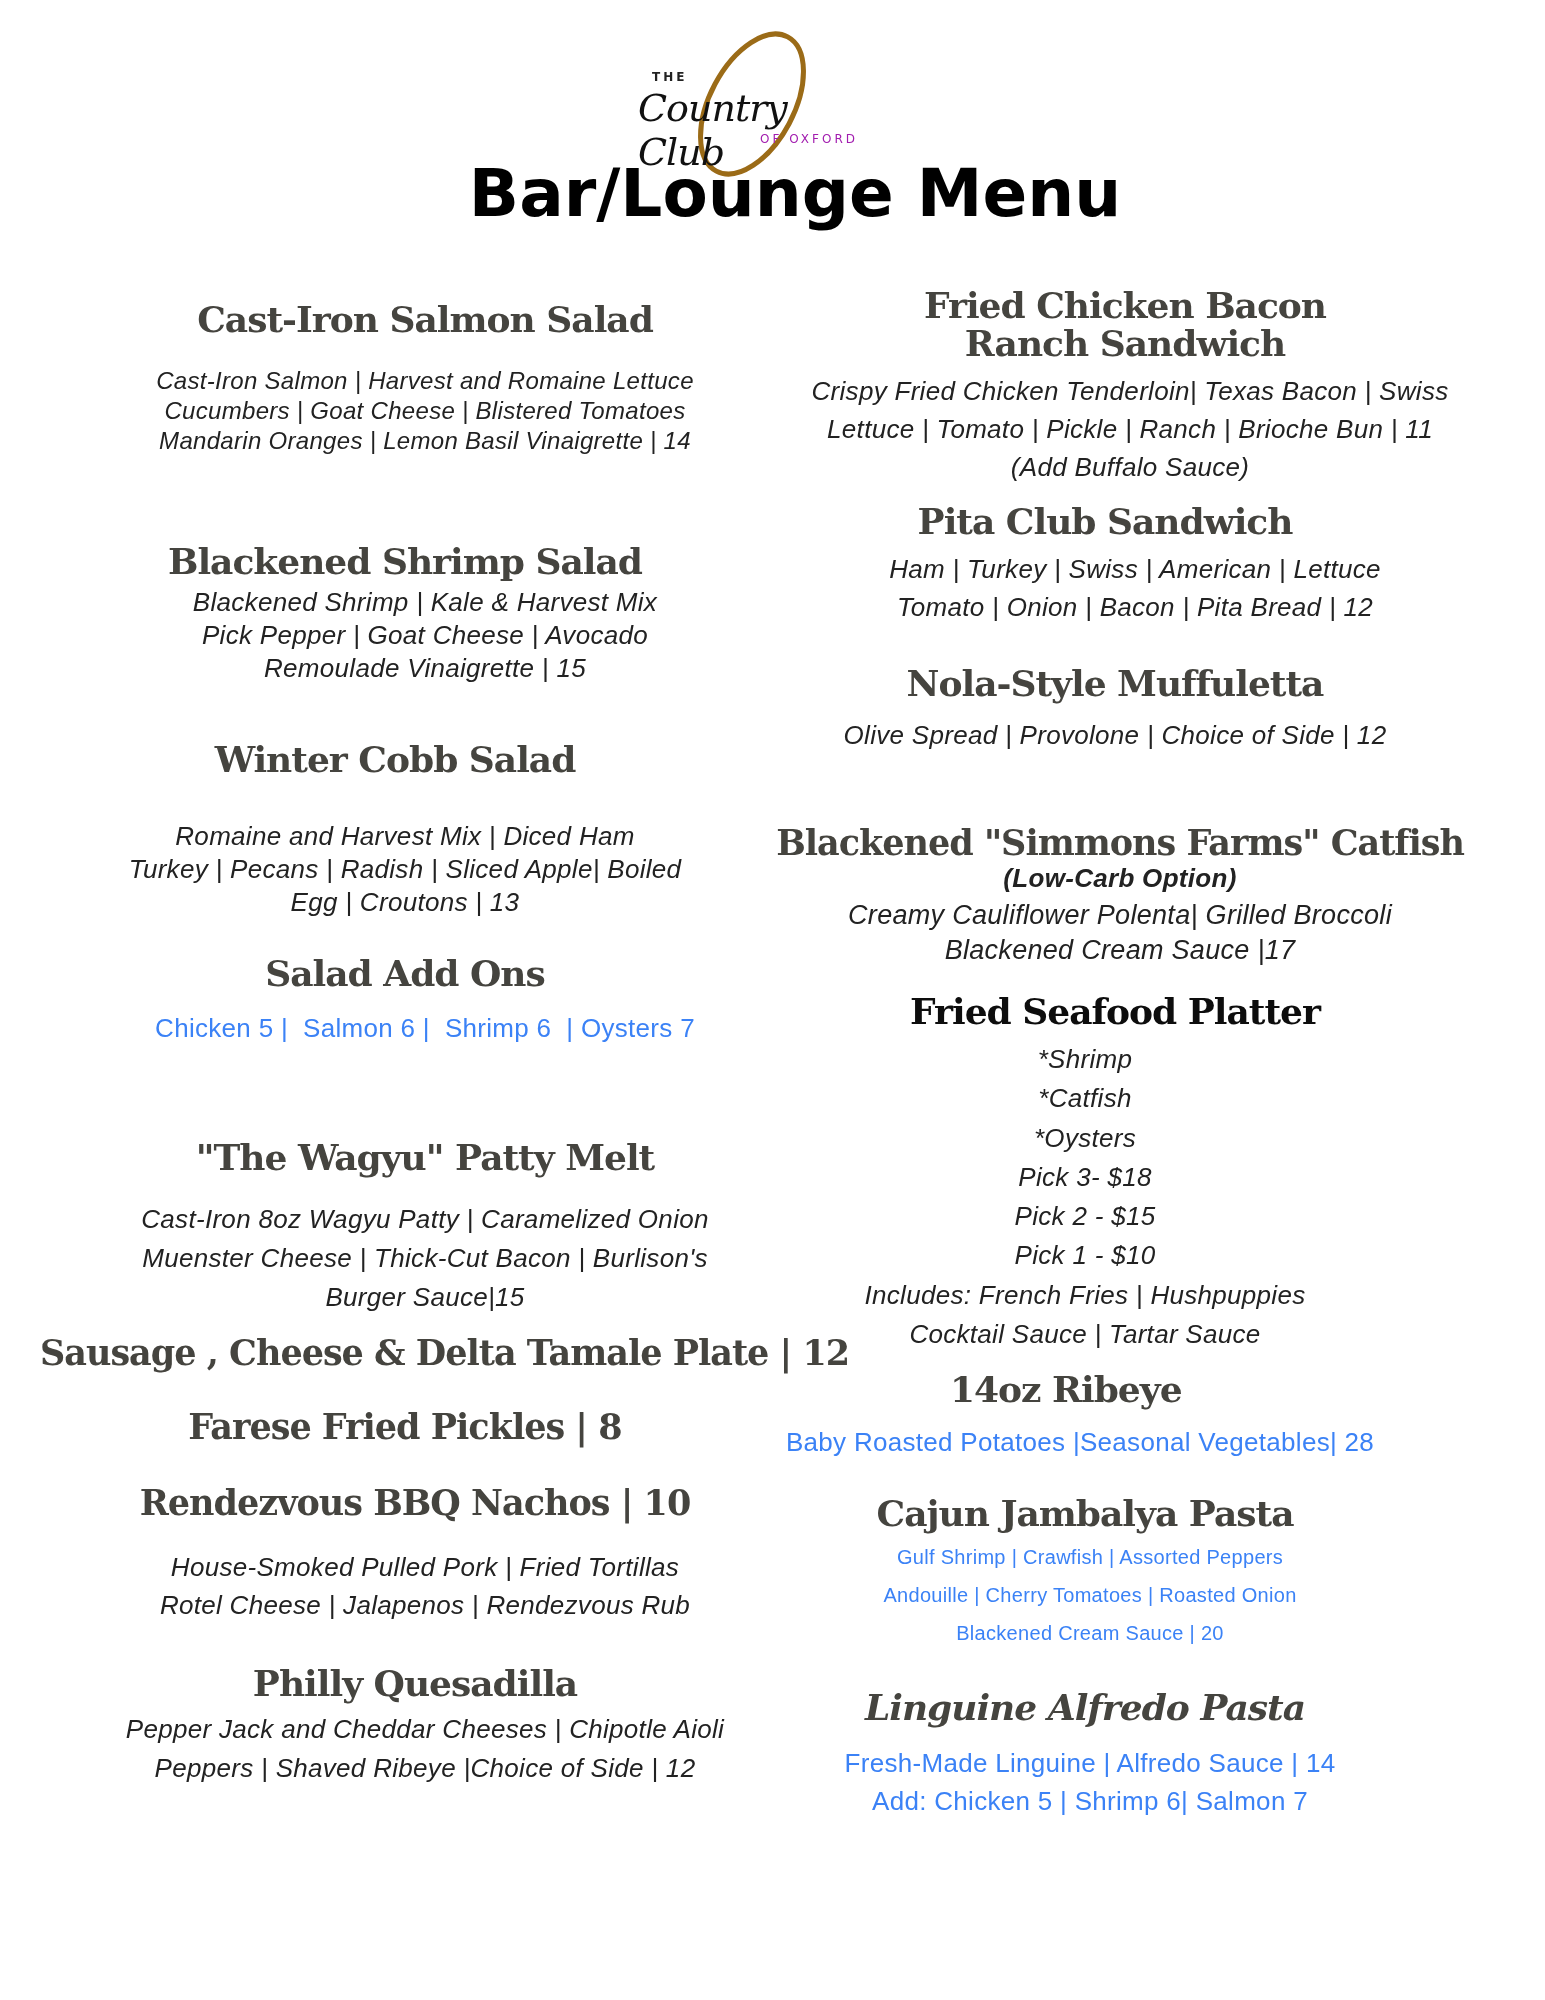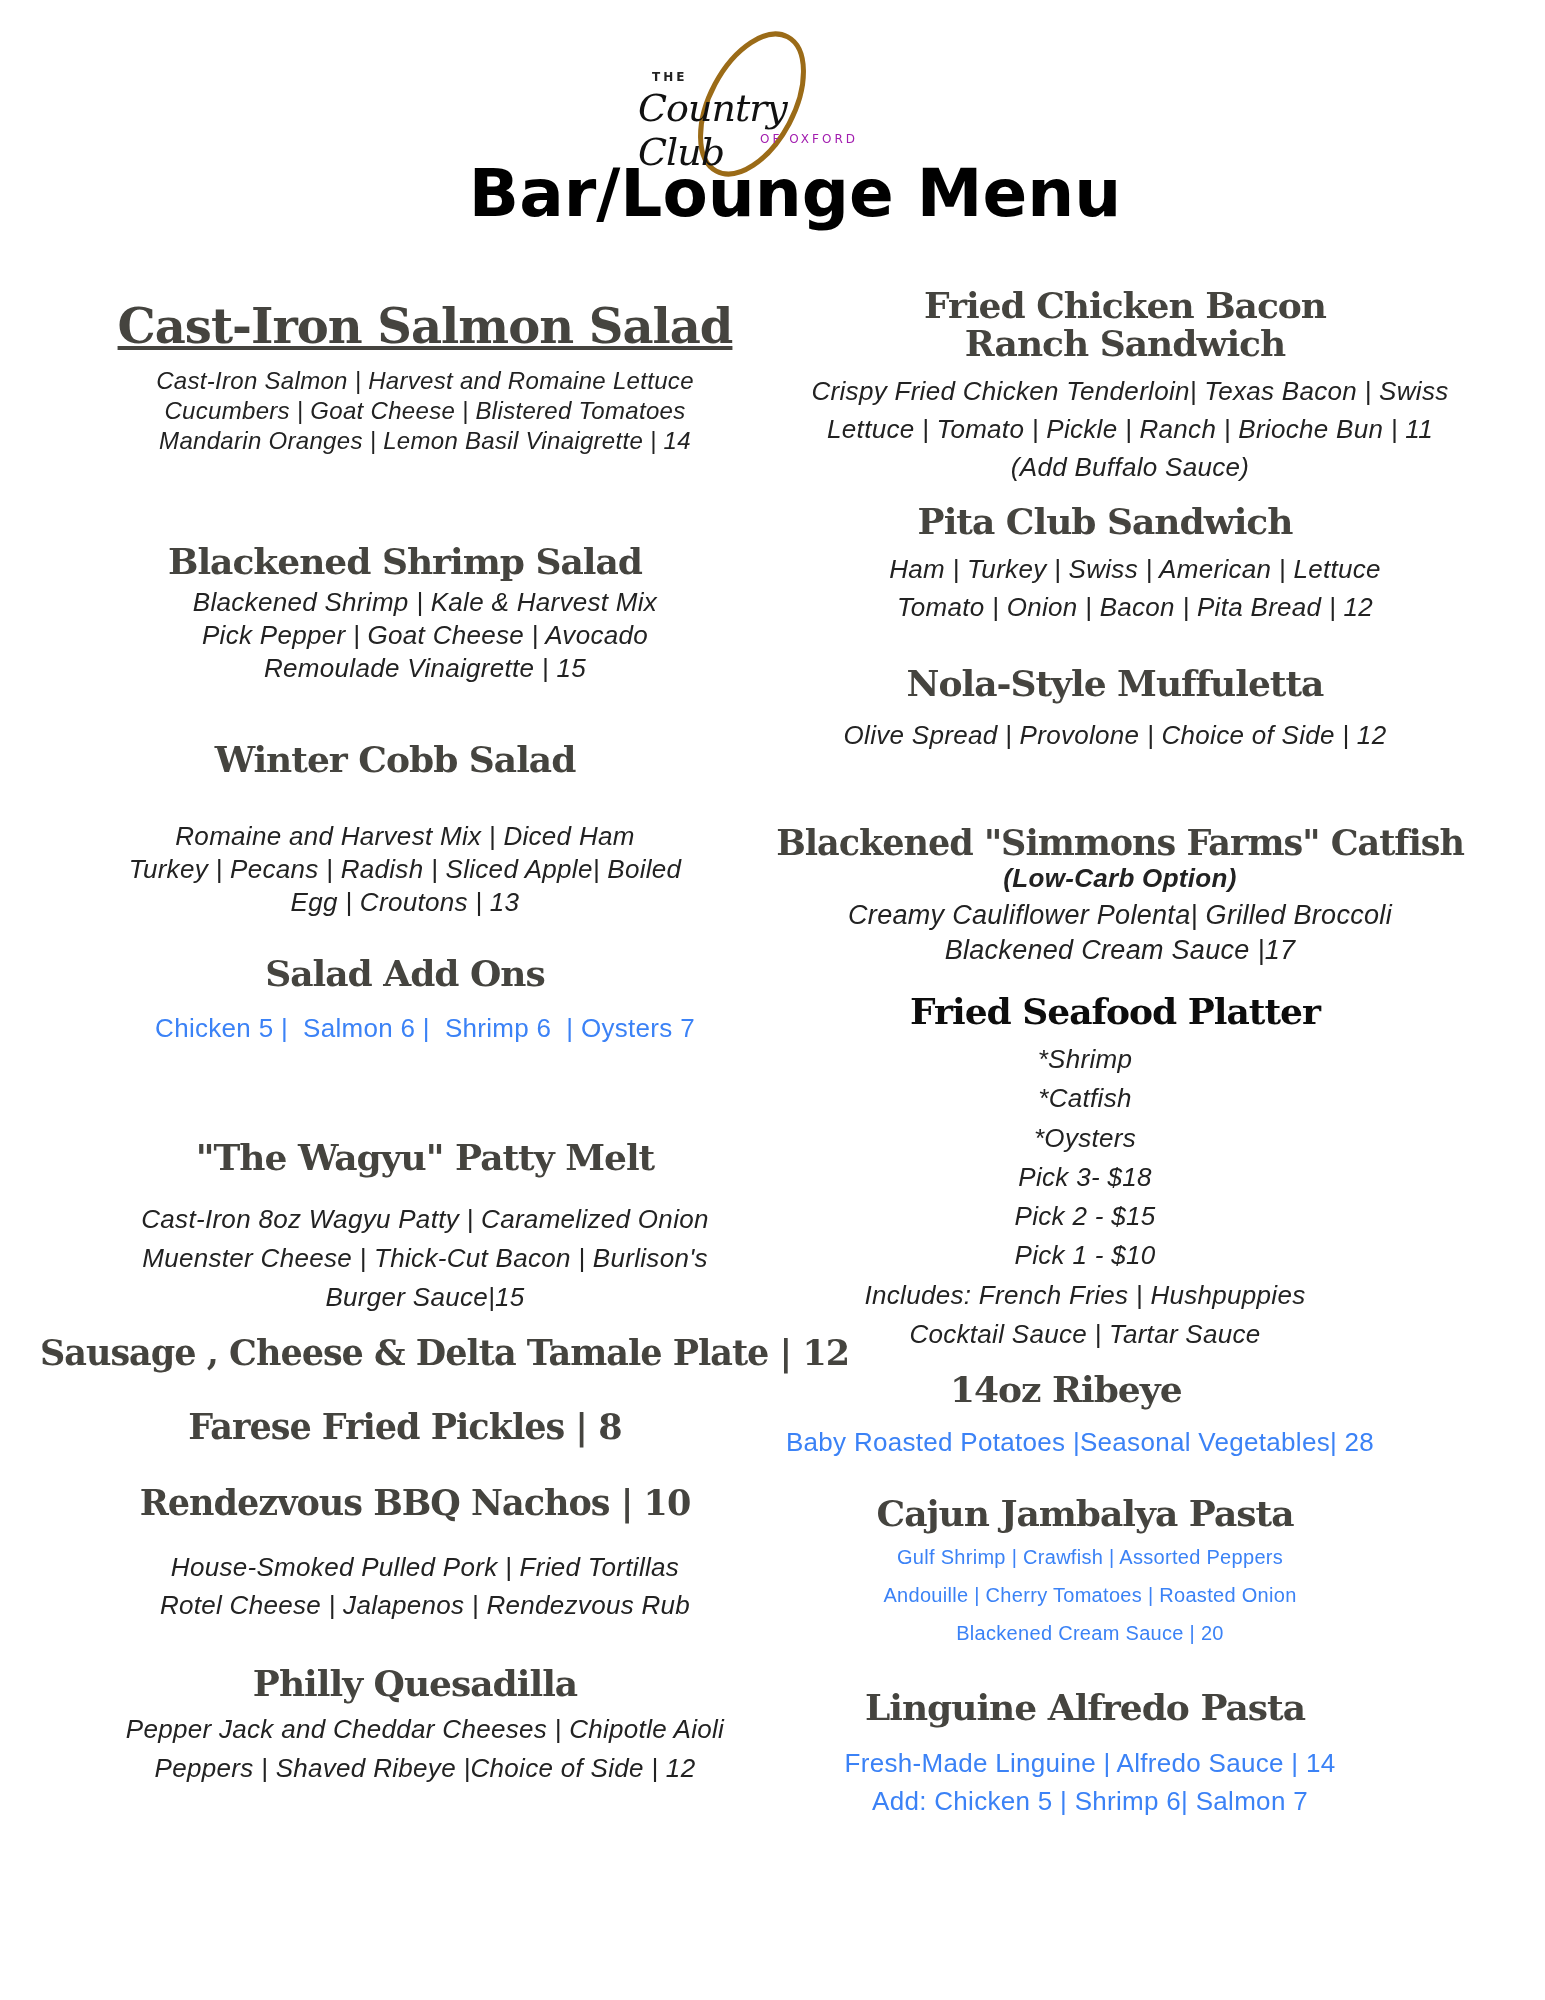--- a/index.html
+++ b/index.html
@@ -27,21 +27,21 @@
   <div class="abs logo-the" style="left:22px; top:42px;">THE</div>
   <div class="abs logo-script" style="left:8px; top:58px;">Country Club</div>
   <div class="abs logo-of" style="left:130px; top:104px;">OF OXFORD</div>
 </div>
 
 <div class="abs title center" style="left:0; width:1590px; top:155px;">Bar/Lounge Menu</div>
 
 <div>
 
   <div class="abs center" style="left:80px; width:690px; top:298px;">
-    <div class="h" style="font-size:48px;text-decoration:underline;">Cast-Iron Salmon Salad</div>
+    <div class="h" style="font-size:36px;">Cast-Iron Salmon Salad</div>
   </div>
   <div class="abs center" style="left:80px; width:690px; top:366px; font-size:24px; line-height:30px;">
     <span class="d line">Cast-Iron Salmon | Harvest and Romaine Lettuce</span>
     <span class="d line">Cucumbers | Goat Cheese | Blistered Tomatoes</span>
     <span class="d line">Mandarin Oranges | Lemon Basil Vinaigrette | 14</span>
   </div>
 
   <div class="abs center" style="left:60px; width:690px; top:540px;">
     <div class="h" style="font-size:36px;">Blackened Shrimp Salad</div>
   </div>
@@ -163,19 +163,19 @@
   <div class="abs center" style="left:740px; width:690px; top:1492px;">
     <div class="h" style="font-size:36px;">Cajun Jambalya Pasta</div>
   </div>
   <div class="abs center" style="left:740px; width:700px; top:1538px; font-size:20px; line-height:38px;">
     <span class="d up line">Gulf Shrimp | Crawfish | Assorted Peppers</span>
     <span class="d up line">Andouille | Cherry Tomatoes | Roasted Onion</span>
     <span class="d up line">Blackened Cream Sauce | 20</span>
   </div>
 
   <div class="abs center" style="left:740px; width:690px; top:1686px;">
-    <div class="h" style="font-size:36px;">Linguine Alfredo Pasta</div>
+    <div class="h" style="font-size:36px;font-style:italic;">Linguine Alfredo Pasta</div>
   </div>
   <div class="abs center" style="left:740px; width:700px; top:1744px; font-size:26px; line-height:38px;">
     <span class="d up line">Fresh-Made Linguine | Alfredo Sauce | 14</span>
     <span class="d up line">Add: Chicken 5 | Shrimp 6| Salmon 7</span>
   </div>
 </div>
 
 </body></html>

